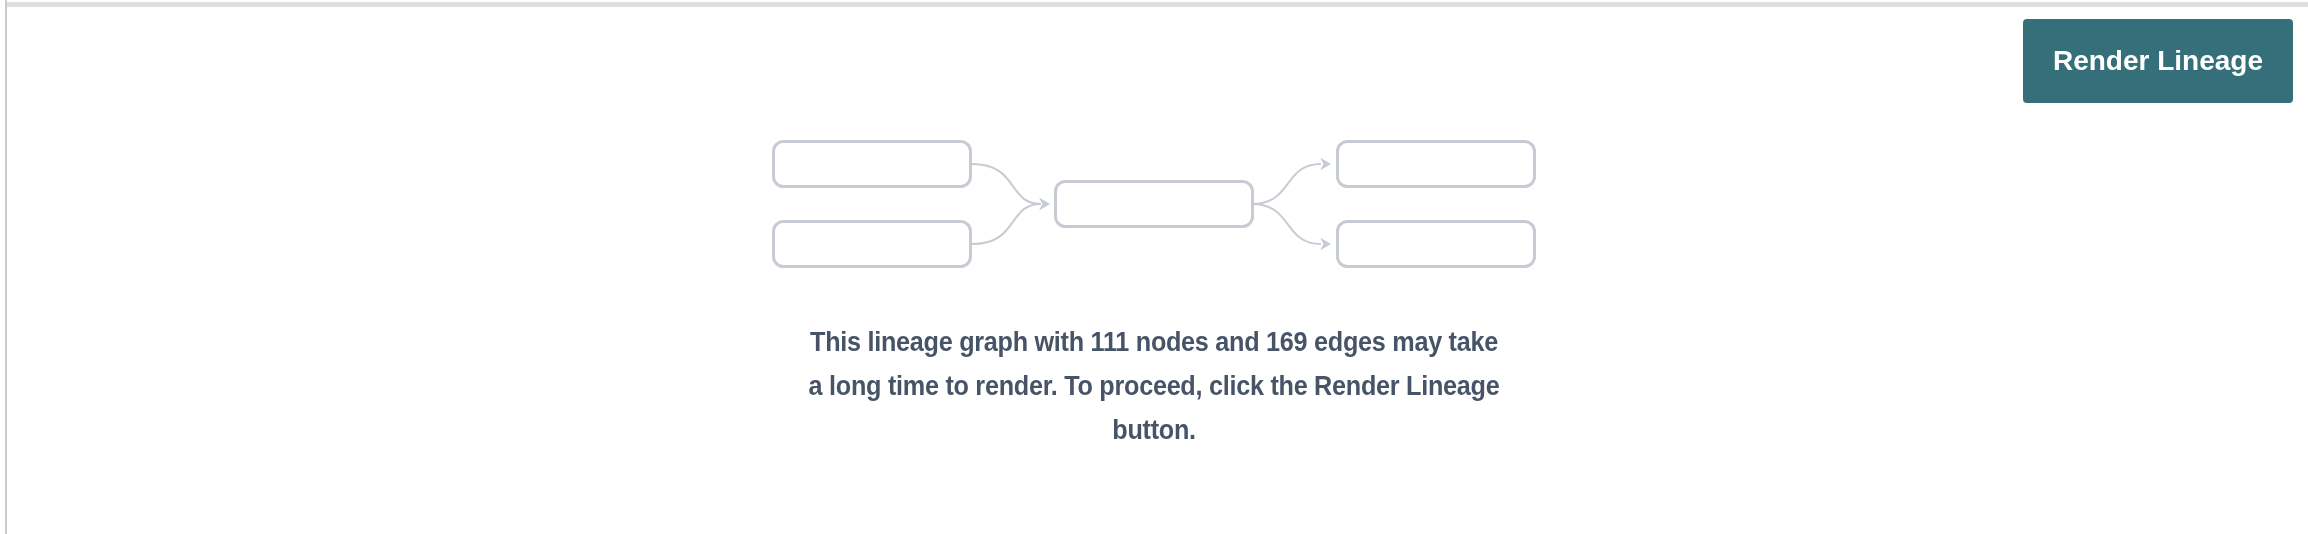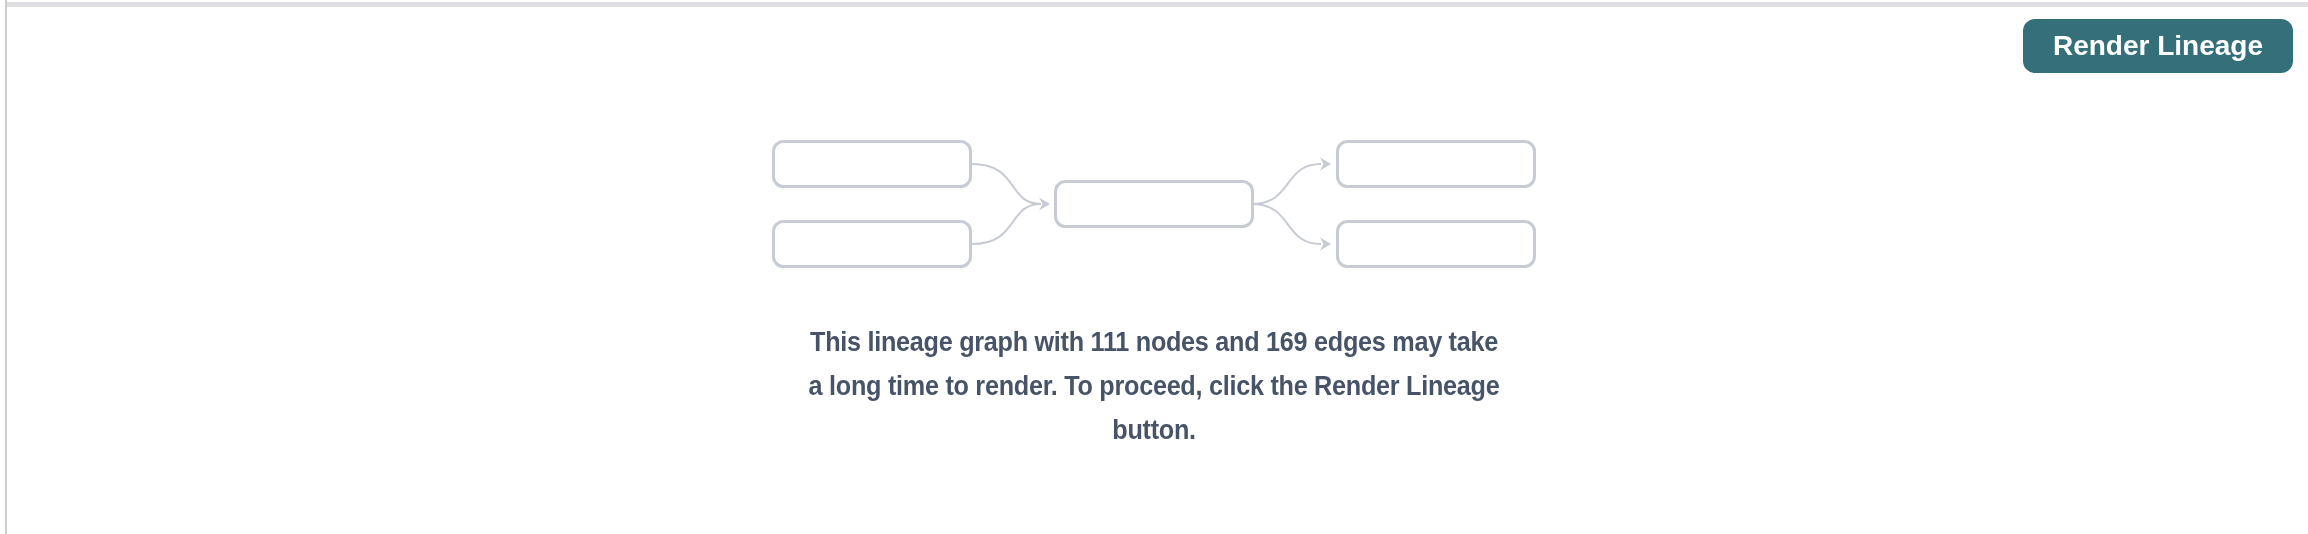--- a/index.html
+++ b/index.html
@@ -18,27 +18,27 @@
   }
   .left-divider {
     position: absolute;
     left: 5px; top: 0;
     width: 2px; height: 534px;
     background: #cbccd1;
   }
   .render-btn {
     position: absolute;
     top: 19px; right: 15px;
-    height: 54px;
+    height: 84px;
     min-width: 255px;
     padding: 0 30px;
     background: #35707a;
     color: #ffffff;
     border: none;
-    border-radius: 12px;
+    border-radius: 4px;
     font-family: "Liberation Sans", sans-serif;
     font-weight: 700;
     font-size: 28px;
     cursor: pointer;
   }
   .illustration-wrap {
     position: absolute;
     top: 138px;
     left: 50%;
     transform: translateX(-50%);

